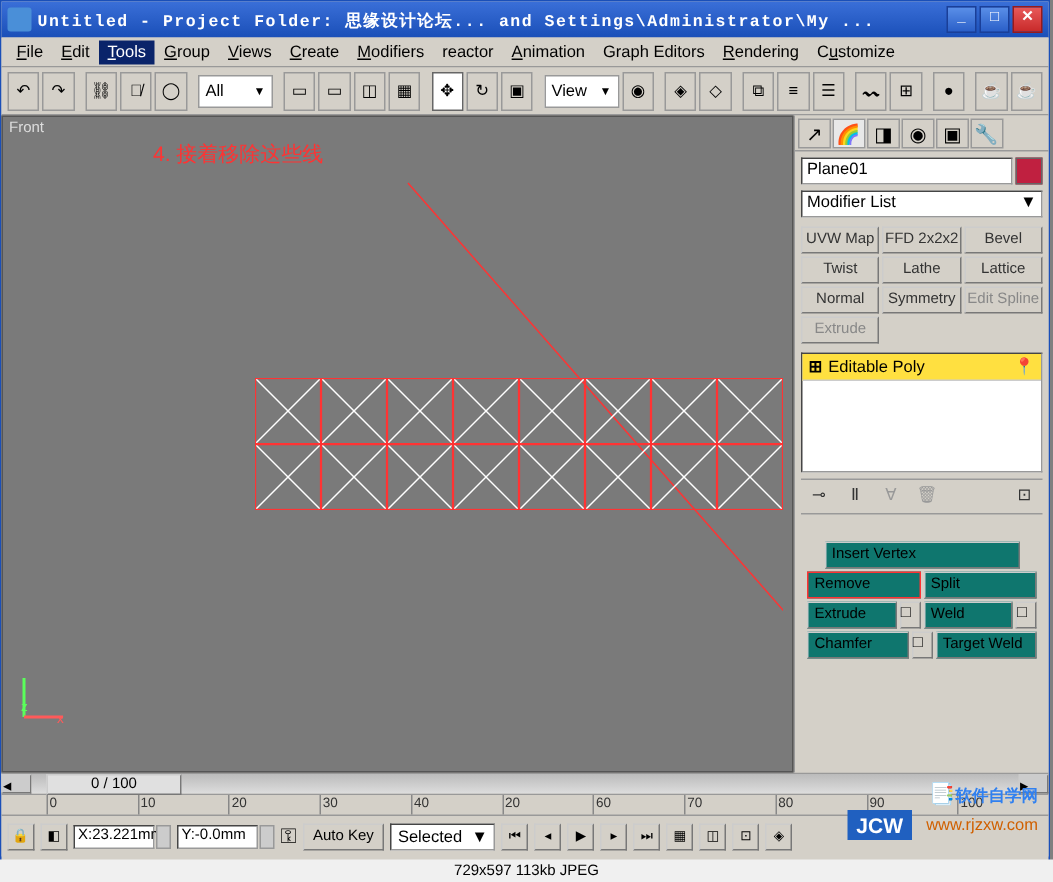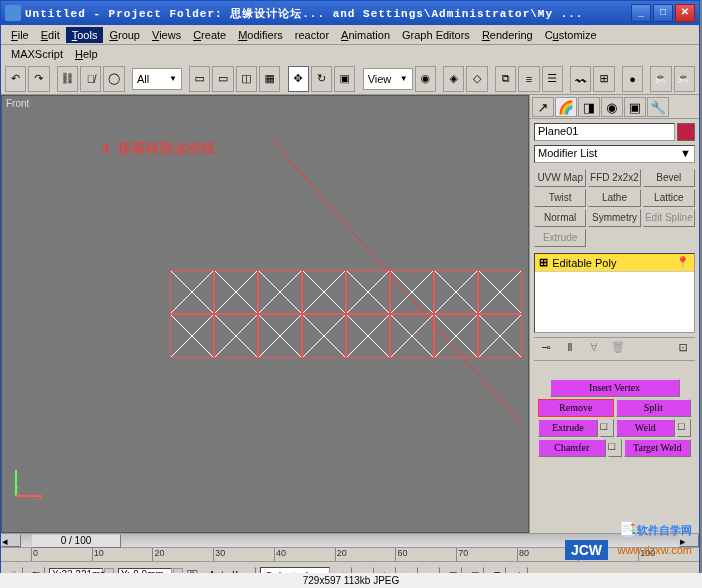--- a/index.html
+++ b/index.html
@@ -18,21 +18,21 @@
 .menubar2 { height: 18px; background: #d4d0c8; display: flex; align-items: center; padding: 0 4px; }
 .toolbar { height: 32px; background: #d4d0c8; display: flex; align-items: center; padding: 2px 4px; gap: 2px; border-bottom: 1px solid #999; }
 .tool-btn { width: 26px; height: 26px; background: #d4d0c8; border: 1px solid #999; cursor: pointer; display: flex; align-items: center; justify-content: center; }
 .tool-btn.active { background: #fff; border: 1px solid #666; }
 .tool-sep { width: 4px; height: 24px; }
 .tool-drop { height: 22px; background: white; border: 1px solid #999; padding: 0 4px; cursor: pointer; display: flex; align-items: center; min-width: 50px; }
 .tool-drop .arrow { margin-left: auto; font-size: 8px; }
 .main-area { display: flex; height: 438px; }
 .viewport-area { flex: 1; background: #7a7a7a; position: relative; border: 1px solid #555; }
 .viewport-label { position: absolute; top: 2px; left: 4px; color: #ddd; font-size: 10px; }
-.annotation { position: absolute; top: 44px; left: 100px; color: #ff3333; font-size: 14px; }
+.annotation { position: absolute; top: 16px; left: 100px; color: #ff3333; font-size: 14px; }
 .axis-gizmo { position: absolute; bottom: 30px; left: 8px; width: 40px; height: 40px; }
 .axis-z { position: absolute; bottom: 8px; left: 4px; color: #5aff5a; font-size: 9px; }
 .axis-x { position: absolute; bottom: 0; left: 28px; color: #ff5a5a; font-size: 9px; }
 .right-panel { width: 170px; background: #d4d0c8; border-left: 1px solid #999; display: flex; flex-direction: column; }
 .panel-tabs { height: 24px; display: flex; gap: 1px; padding: 2px; border-bottom: 1px solid #999; }
 .panel-tab { width: 22px; height: 20px; border: 1px solid #999; background: #d4d0c8; cursor: pointer; display: flex; align-items: center; justify-content: center; font-size: 13px; }
 .panel-content { padding: 4px; flex: 1; overflow: hidden; }
 .obj-name-row { display: flex; gap: 2px; margin-bottom: 4px; }
 .obj-name { flex: 1; height: 18px; background: white; border: 1px inset #999; padding: 1px 3px; }
 .color-swatch { width: 18px; height: 18px; background: #c02040; border: 1px solid #666; cursor: pointer; }
@@ -40,21 +40,21 @@
 .mod-btn-grid { display: grid; grid-template-columns: 1fr 1fr 1fr; gap: 2px; margin-bottom: 6px; }
 .mod-btn { height: 18px; background: #d4d0c8; border: 1px outset #ccc; cursor: pointer; text-align: center; line-height: 16px; font-size: 10px; color: #333; }
 .mod-btn.disabled { color: #888; }
 .mod-stack { height: 80px; background: white; border: 1px inset #999; margin-bottom: 4px; }
 .stack-item { background: #ffe040; padding: 2px 4px; display: flex; align-items: center; gap: 4px; border-bottom: 1px solid #ccc; }
 .stack-plus { font-weight: bold; }
 .stack-icons { height: 24px; display: flex; gap: 8px; align-items: center; padding: 0 4px; border-top: 1px solid #999; border-bottom: 1px solid #999; }
 .stack-icon { width: 16px; height: 16px; cursor: pointer; color: #333; text-align: center; }
 .edit-panel { margin-top: 14px; padding: 4px; }
 .edit-row { display: flex; gap: 2px; margin-bottom: 2px; justify-content: center; }
-.edit-btn { height: 18px; background: #d946ef; border: 1px outset #ccc; cursor: pointer; text-align: center; line-height: 16px; font-size: 10px; padding: 0 4px; font-family: Liberation Serif, serif; }
+.edit-btn { height: 18px; background: #0f766e; border: 1px outset #ccc; cursor: pointer; text-align: left; line-height: 16px; font-size: 10px; padding: 0 4px; }
 .edit-btn.wide { flex: 1; }
 .edit-btn.highlighted { border: 1px solid #ff3333; }
 .edit-small { width: 14px; height: 18px; background: #d4d0c8; border: 1px outset #ccc; cursor: pointer; }
 .timeline { height: 14px; background: #d4d0c8; display: flex; border-top: 1px solid #999; }
 .timeline-slider { flex: 1; background: linear-gradient(#bbb, #ddd); position: relative; }
 .timeline-handle { position: absolute; left: 10px; top: 0; width: 90px; height: 14px; background: #e0e0e0; border: 1px outset #ccc; text-align: center; font-size: 10px; line-height: 12px; cursor: pointer; }
 .timeline-ruler { height: 14px; background: #d4d0c8; display: flex; border-top: 1px solid #999; padding-left: 30px; }
 .ruler-tick { flex: 1; font-size: 9px; color: #333; border-left: 1px solid #888; padding-left: 1px; }
 .status-bar { height: 28px; background: #d4d0c8; display: flex; align-items: center; padding: 2px 4px; gap: 4px; border-top: 1px solid #999; }
 .coord-box { display: flex; align-items: center; gap: 1px; }
@@ -90,24 +90,20 @@
     <span class="menu-item selected"><u>T</u>ools</span>
     <span class="menu-item"><u>G</u>roup</span>
     <span class="menu-item"><u>V</u>iews</span>
     <span class="menu-item"><u>C</u>reate</span>
     <span class="menu-item"><u>M</u>odifiers</span>
     <span class="menu-item">reactor</span>
     <span class="menu-item"><u>A</u>nimation</span>
     <span class="menu-item">Graph Editors</span>
     <span class="menu-item"><u>R</u>endering</span>
     <span class="menu-item">C<u>u</u>stomize</span>
-  </div>
-  <div class="menubar2">
-    <span class="menu-item">MAXScript</span>
-    <span class="menu-item"><u>H</u>elp</span>
   </div>
 
   <div class="toolbar">
     <div class="tool-btn">↶</div>
     <div class="tool-btn">↷</div>
     <div class="tool-sep"></div>
     <div class="tool-btn">⛓</div>
     <div class="tool-btn">⛓̸</div>
     <div class="tool-btn">◯</div>
     <div class="tool-sep"></div>

